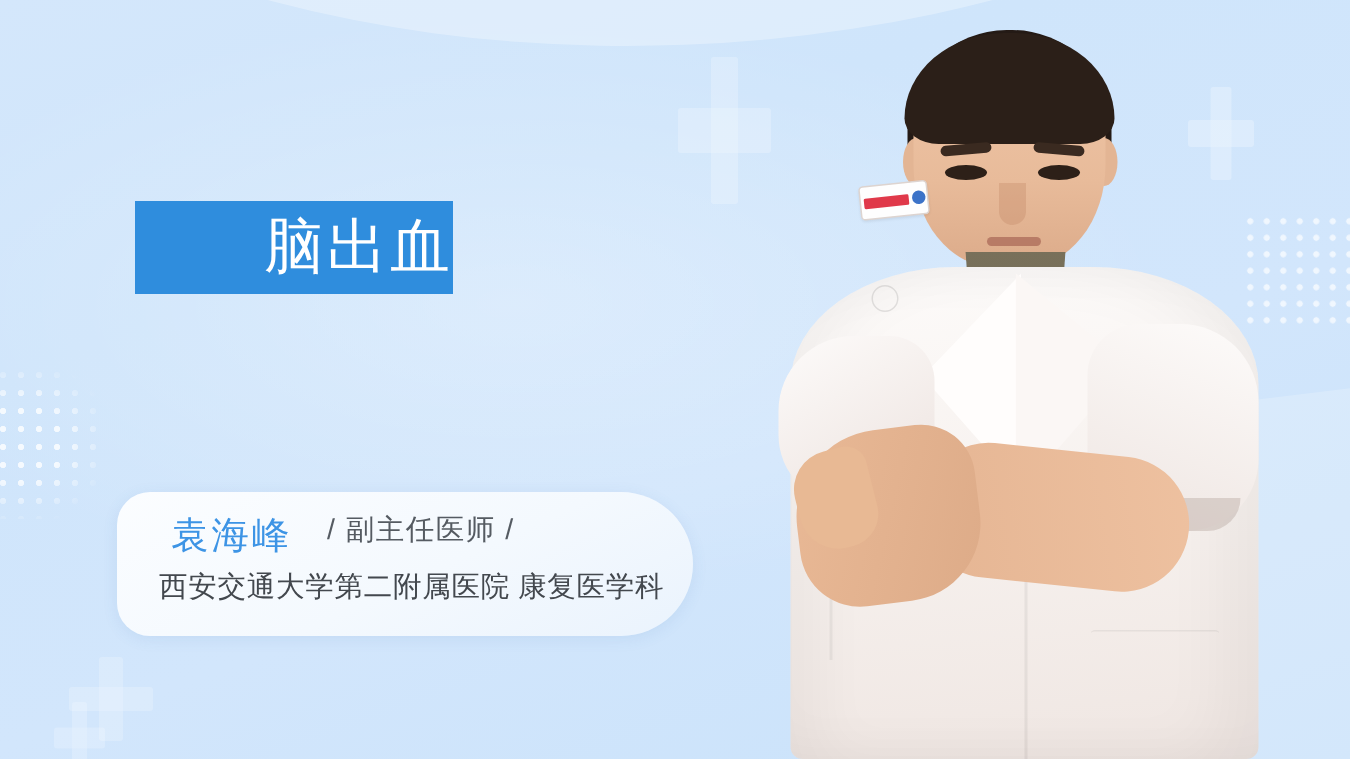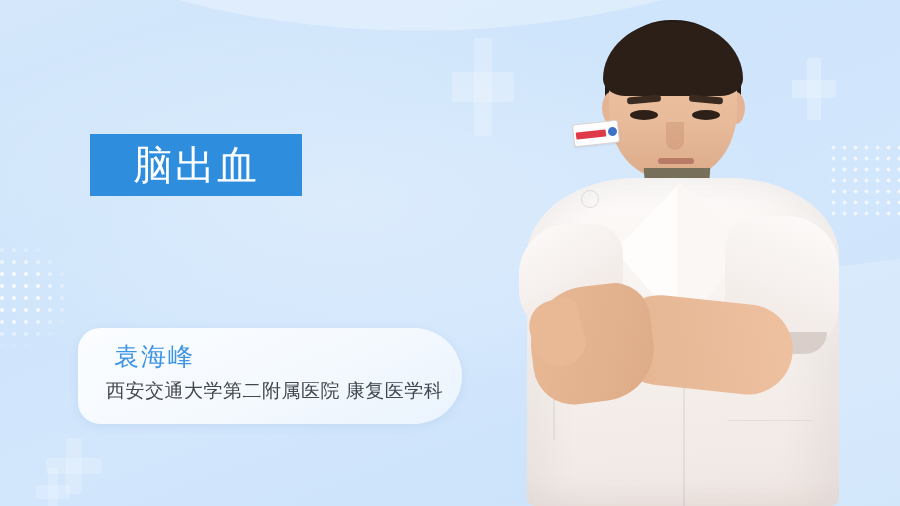--- a/index.html
+++ b/index.html
@@ -239,21 +239,21 @@
   }
   #title-badge {
     position: absolute;
     left: 90px;
     top: 134px;
     width: 212px;
     height: 62px;
     background: #2f8ddd;
     display: flex;
     align-items: center;
-    justify-content: center;
+    justify-content: flex-end;
   }
   #title-badge .txt {
     color: #ffffff;
     font-size: 40px;
     line-height: 1;
     letter-spacing: 2px;
     font-weight: 400;
     white-space: nowrap;
   }
   #title-line2 {
@@ -299,20 +299,21 @@
     letter-spacing: 1px;
   }
   #card-line2 {
     position: absolute;
     left: 28px;
     top: 50px;
     color: #43484e;
     font-size: 19px;
     letter-spacing: 0.5px;
     white-space: nowrap;
+    font-family: Liberation Serif, serif;
   }
 </style>
 </head>
 <body>
 
 <div id="stage">
 
   <div class="bg-sheen"></div>
   <div class="bg-arc-top"></div>
   <div class="bg-arc-bottom"></div>
@@ -371,18 +372,19 @@
   <div id="content">
 
     <div id="title-badge">
       <span class="txt">脑出血</span>
     </div>
 
 
     <div id="doctor-card">
       <div id="card-line1">
         <span class="dr-name">袁海峰</span>
+        <span class="dr-title">/ 副主任医师 /</span>
       </div>
       <div id="card-line2">西安交通大学第二附属医院  康复医学科</div>
     </div>
 
   </div>
 </div>
 
 </body></html>

